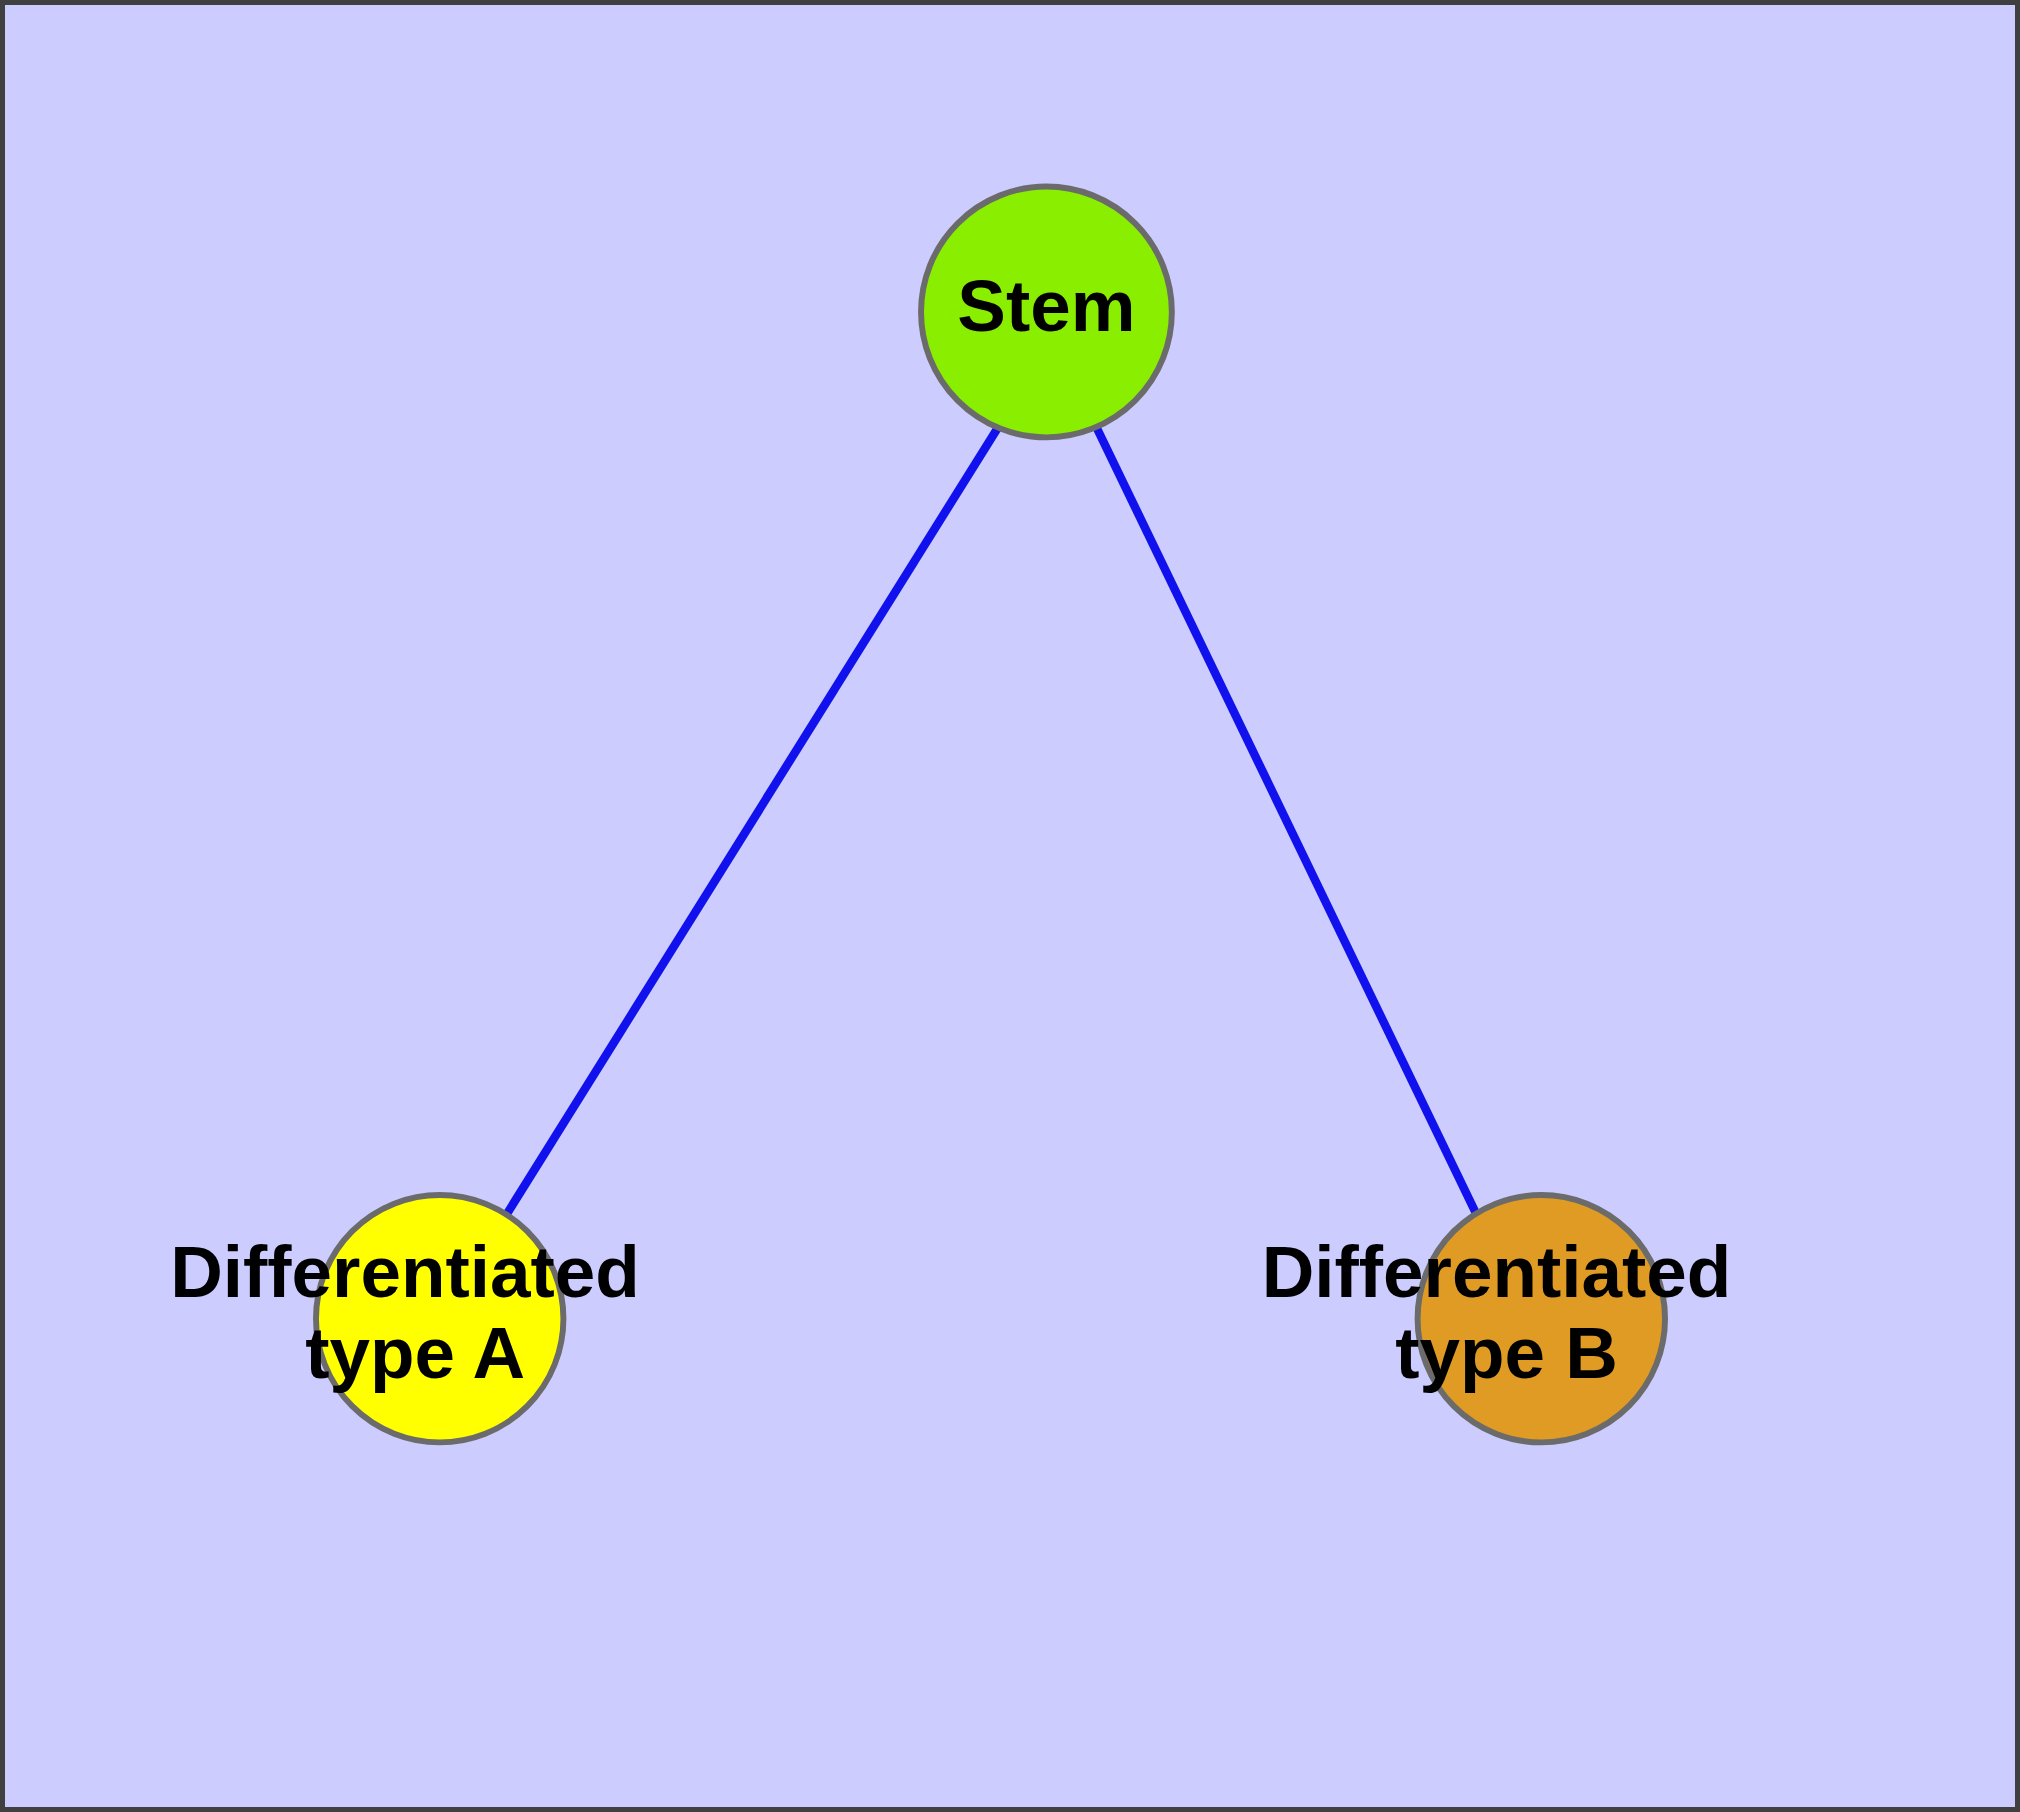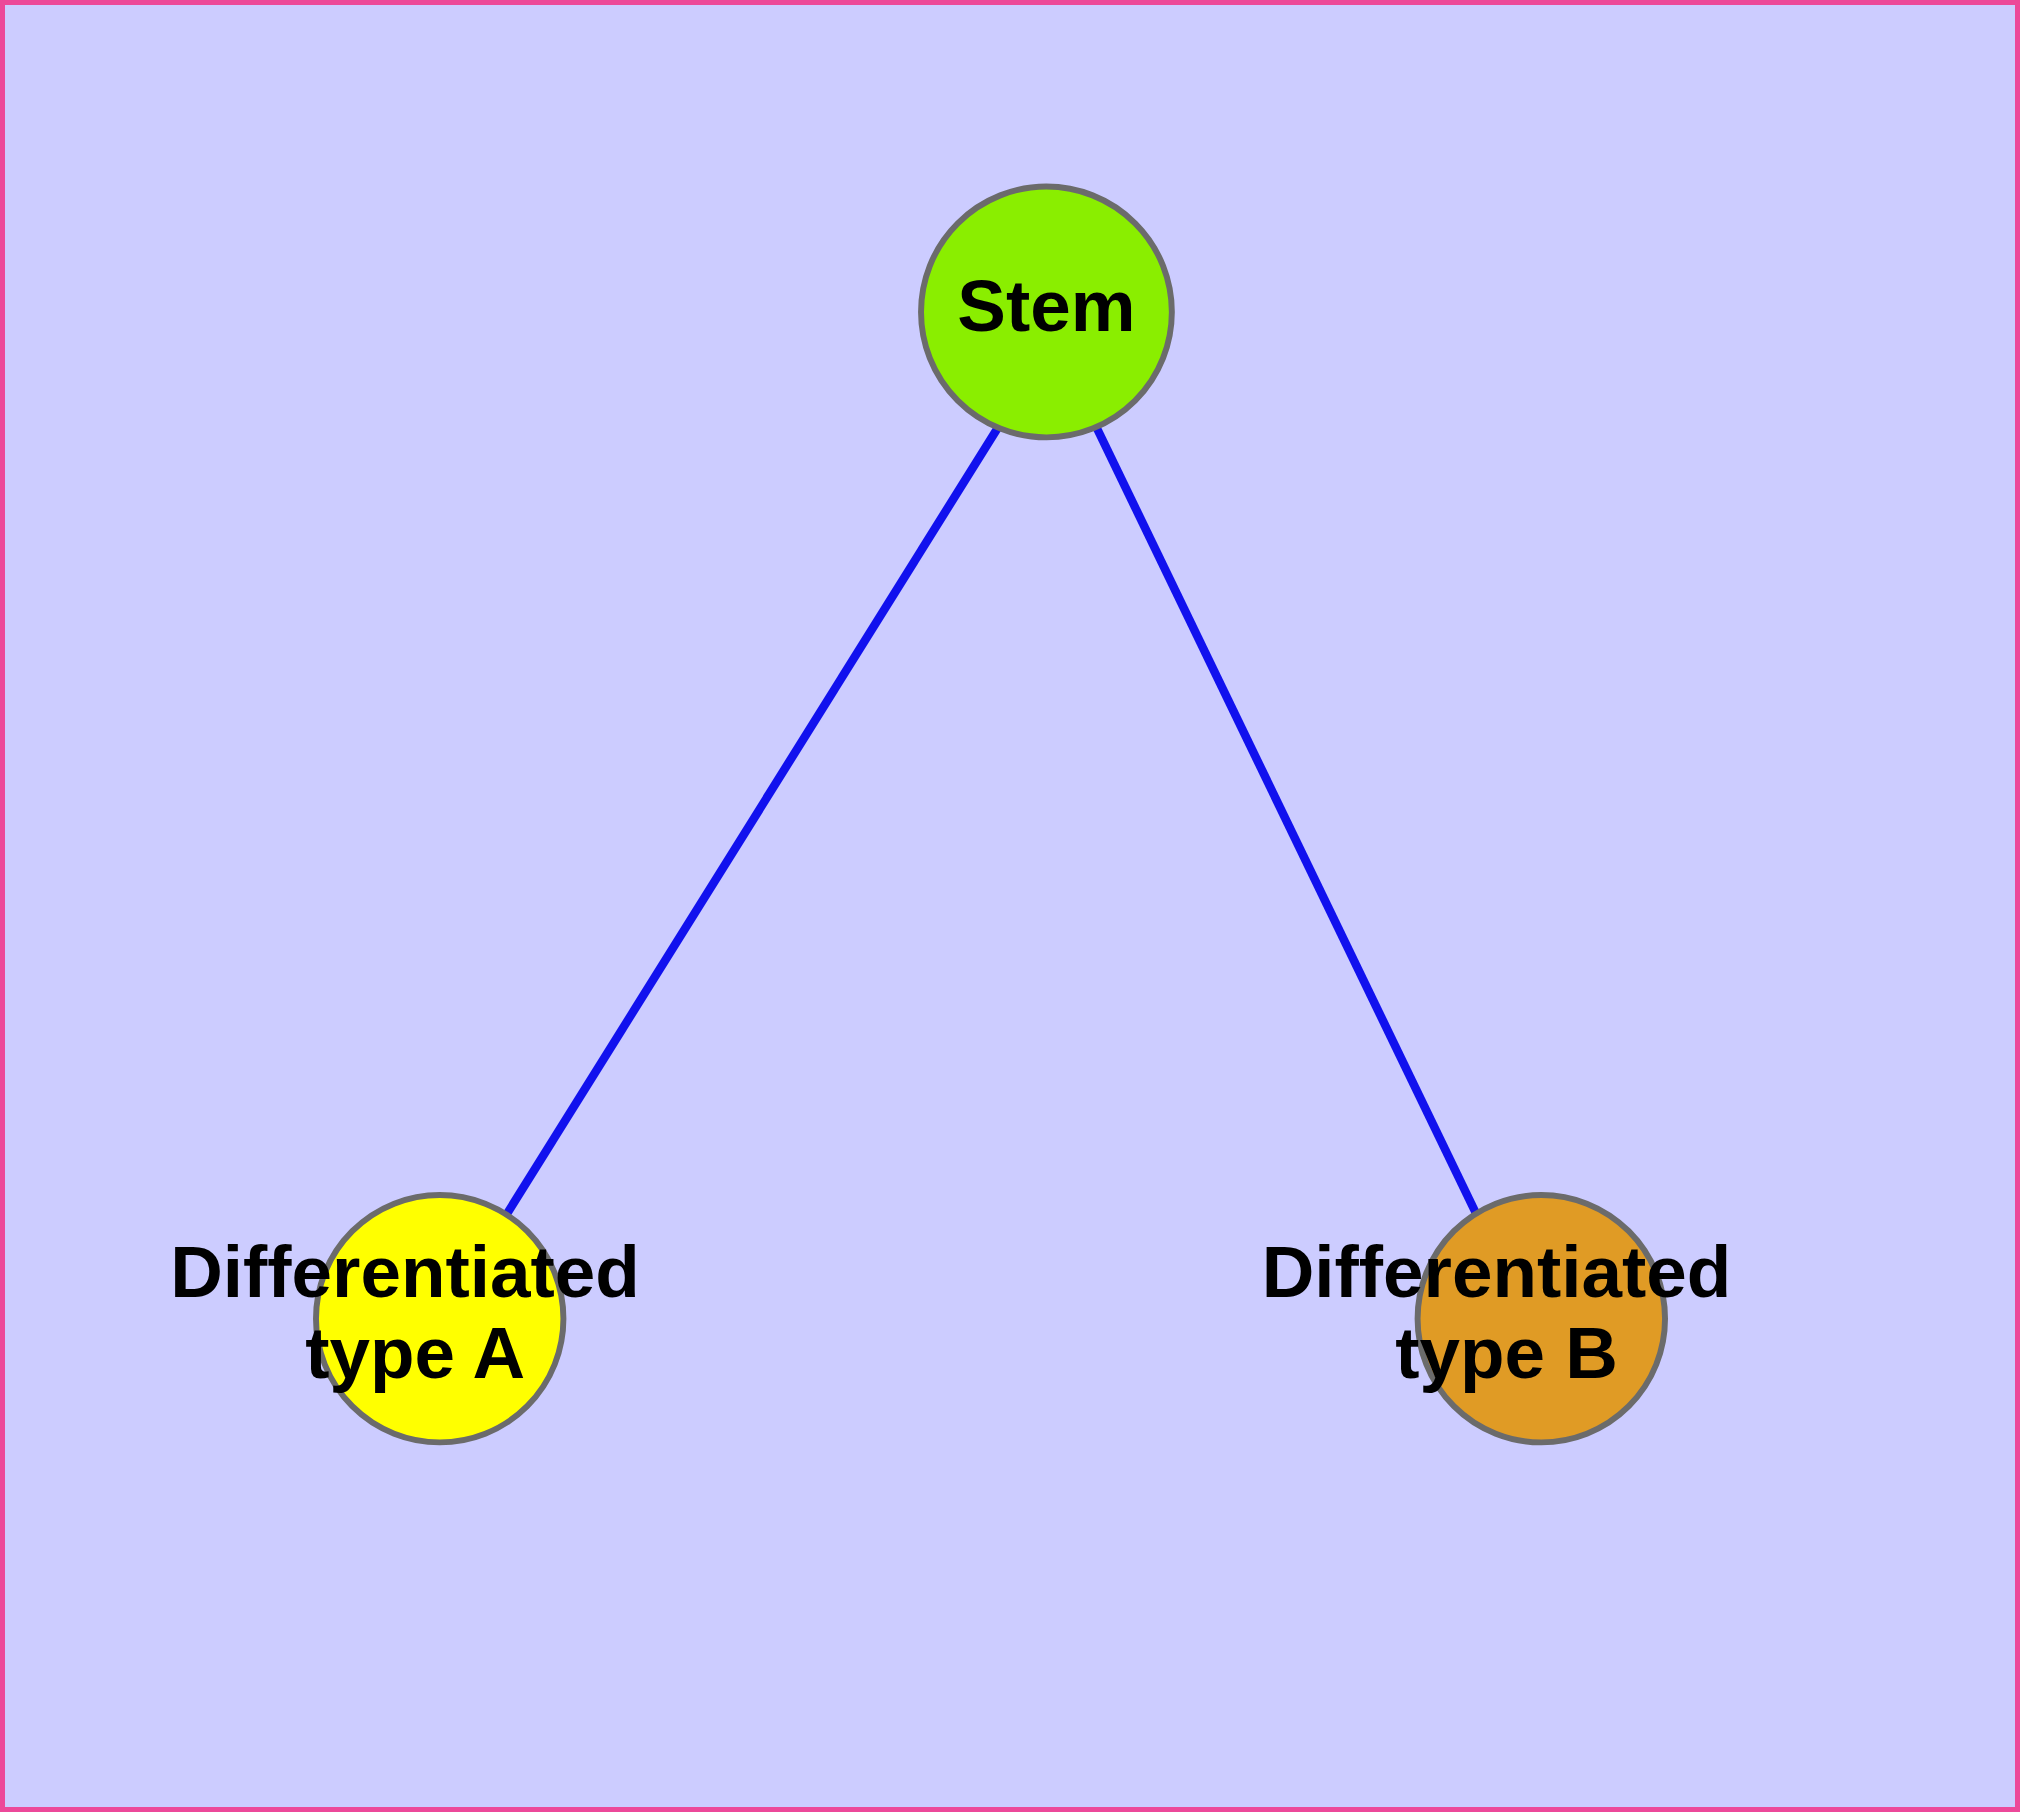--- a/index.html
+++ b/index.html
@@ -10,21 +10,21 @@
   body {
     width: 2021px;
     height: 1812px;
     font-family: "Liberation Sans", sans-serif;
     overflow: hidden;
   }
   #canvas {
     position: relative;
     width: 2021px;
     height: 1812px;
-    background: #ec4899;
+    background: #404040;
     box-sizing: border-box;
   }
   #plot-area {
     position: absolute;
     left: 5.1px;
     top: 5.1px;
     width: 2010px;
     height: 1802px;
     background: #ccccff;
     overflow: hidden;

